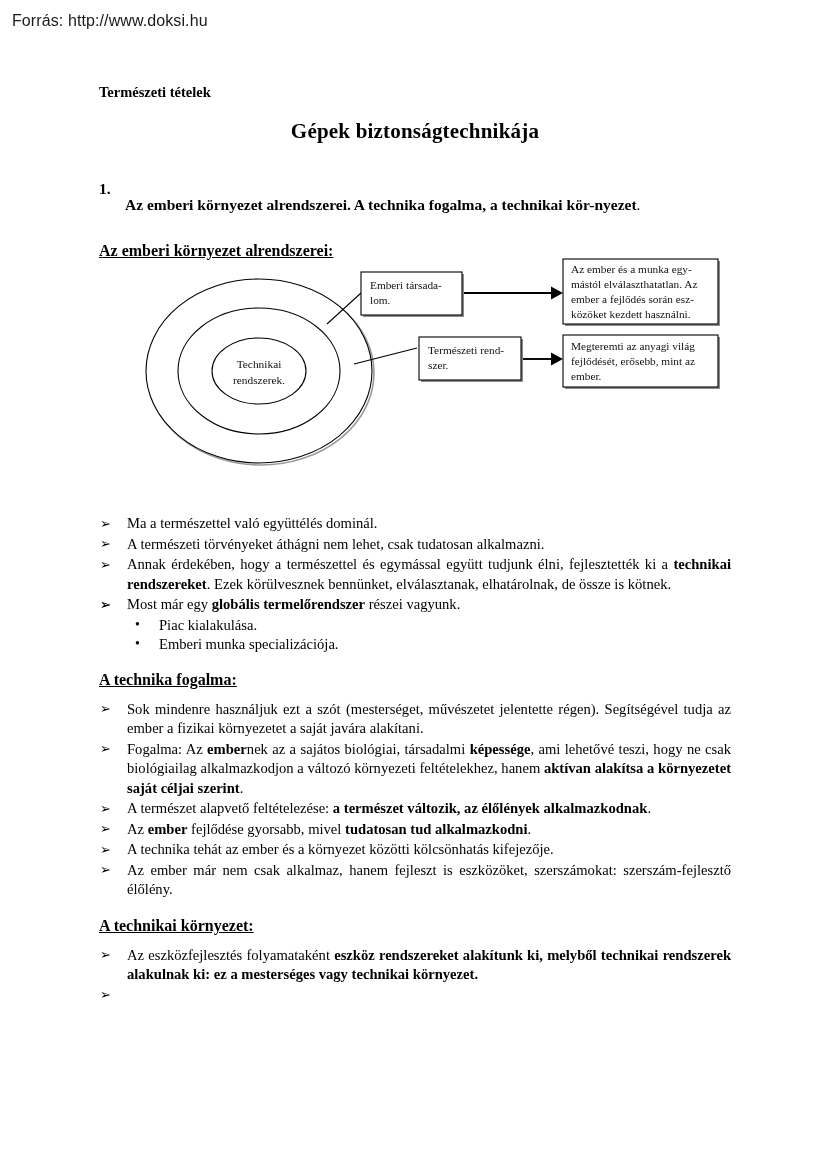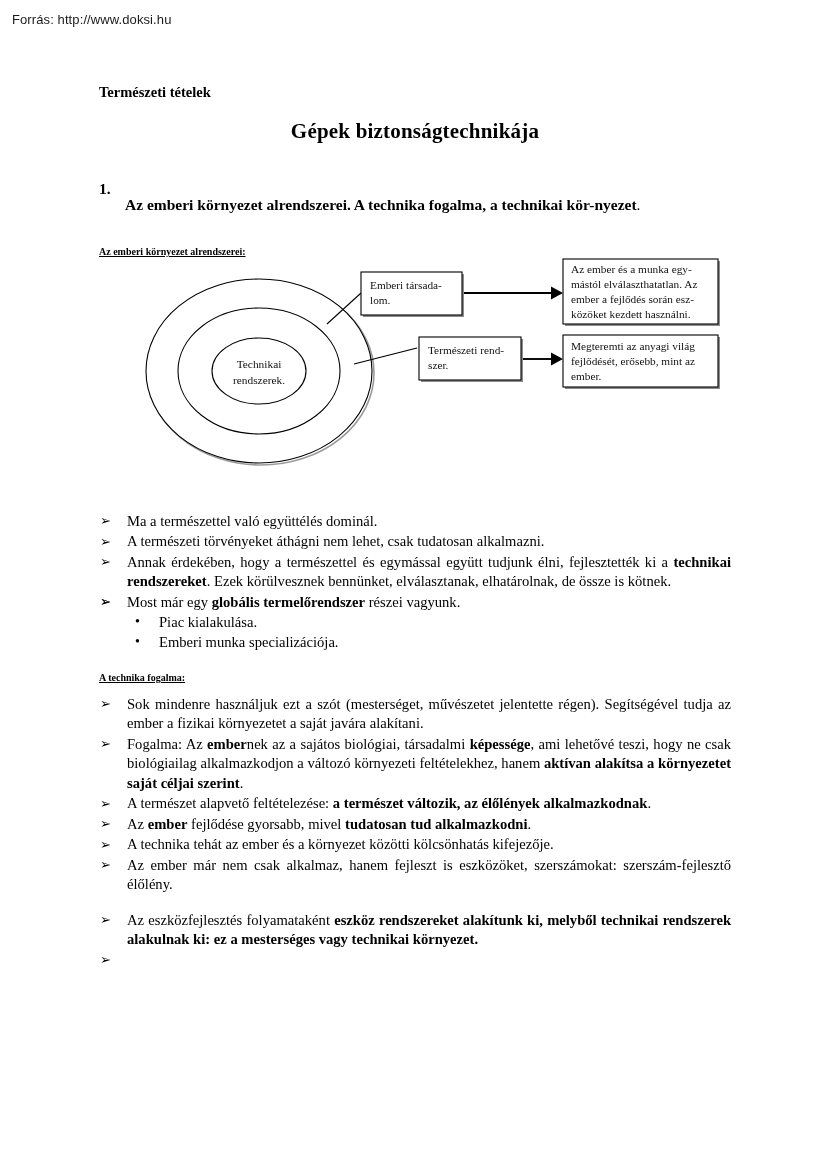--- a/index.html
+++ b/index.html
@@ -22,21 +22,21 @@
     position: absolute;
     inset: 0;
   }
 
   
   .source-line {
     position: absolute;
     left: 12px;
     top: 12px;
     font-family: "Liberation Sans", "DejaVu Sans", sans-serif;
-    font-size: 13px;
+    font-size: 16px;
     color: #1a1a1a;
     letter-spacing: 0.1px;
     white-space: nowrap;
   }
 
   
   .content {
     position: absolute;
     left: 99px;
     top: 84px;
@@ -78,21 +78,21 @@
     text-align: justify;
     text-justify: inter-word;
     margin-top: 16px;
   }
   .section-head .txt .tail {
     font-weight: normal;
   }
 
   
   .sub-head {
-    font-size: 10px;
+    font-size: 16px;
     font-weight: bold;
     text-decoration: underline;
     line-height: 1.25;
     margin: 0 0 6px 0;
     display: inline-block;
   }
   .sub-head-wrap { margin: 0 0 4px 0; }
 
   
   ul.arrow-list,
@@ -276,20 +276,23 @@
         <li><span class="marker">➢</span><span>Sok mindenre használjuk ezt a szót (mesterséget, művészetet jelentette régen). Segítségével tudja az ember a fizikai környezetet a saját javára alakítani.</span></li>
         <li><span class="marker">➢</span><span>Fogalma: Az <b>ember</b>nek az a sajátos biológiai, társadalmi <b>képessége</b>, ami lehetővé teszi, hogy ne csak biológiailag alkalmazkodjon a változó környezeti feltételekhez, hanem <b>aktívan alakítsa a környezetet saját céljai szerint</b>.</span></li>
         <li><span class="marker">➢</span><span>A természet alapvető feltételezése: <b>a természet változik, az élőlények alkalmazkodnak</b>.</span></li>
         <li><span class="marker">➢</span><span>Az <b>ember</b> fejlődése gyorsabb, mivel <b>tudatosan tud alkalmazkodni</b>.</span></li>
         <li><span class="marker">➢</span><span>A technika tehát az ember és a környezet közötti kölcsönhatás kifejezője.</span></li>
         <li><span class="marker">➢</span><span>Az ember már nem csak alkalmaz, hanem fejleszt is eszközöket, szerszámokat: szerszám-fejlesztő élőlény.</span></li>
       </ul>
 
     <div class="block-gap"></div>
 
+    <div class="sub-head-wrap">
+      <span class="sub-head">A technikai környezet:</span>
+    </div>
 
     <ul class="arrow-list">
         <li><span class="marker">➢</span><span>Az eszközfejlesztés folyamataként <b>eszköz rendszereket alakítunk ki, melyből technikai rendszerek alakulnak ki: ez a mesterséges vagy technikai környezet.</b></span></li>
         <li><span class="marker">➢</span></li>
       </ul>
 
   </div>
 </div>
 
 </body></html>

